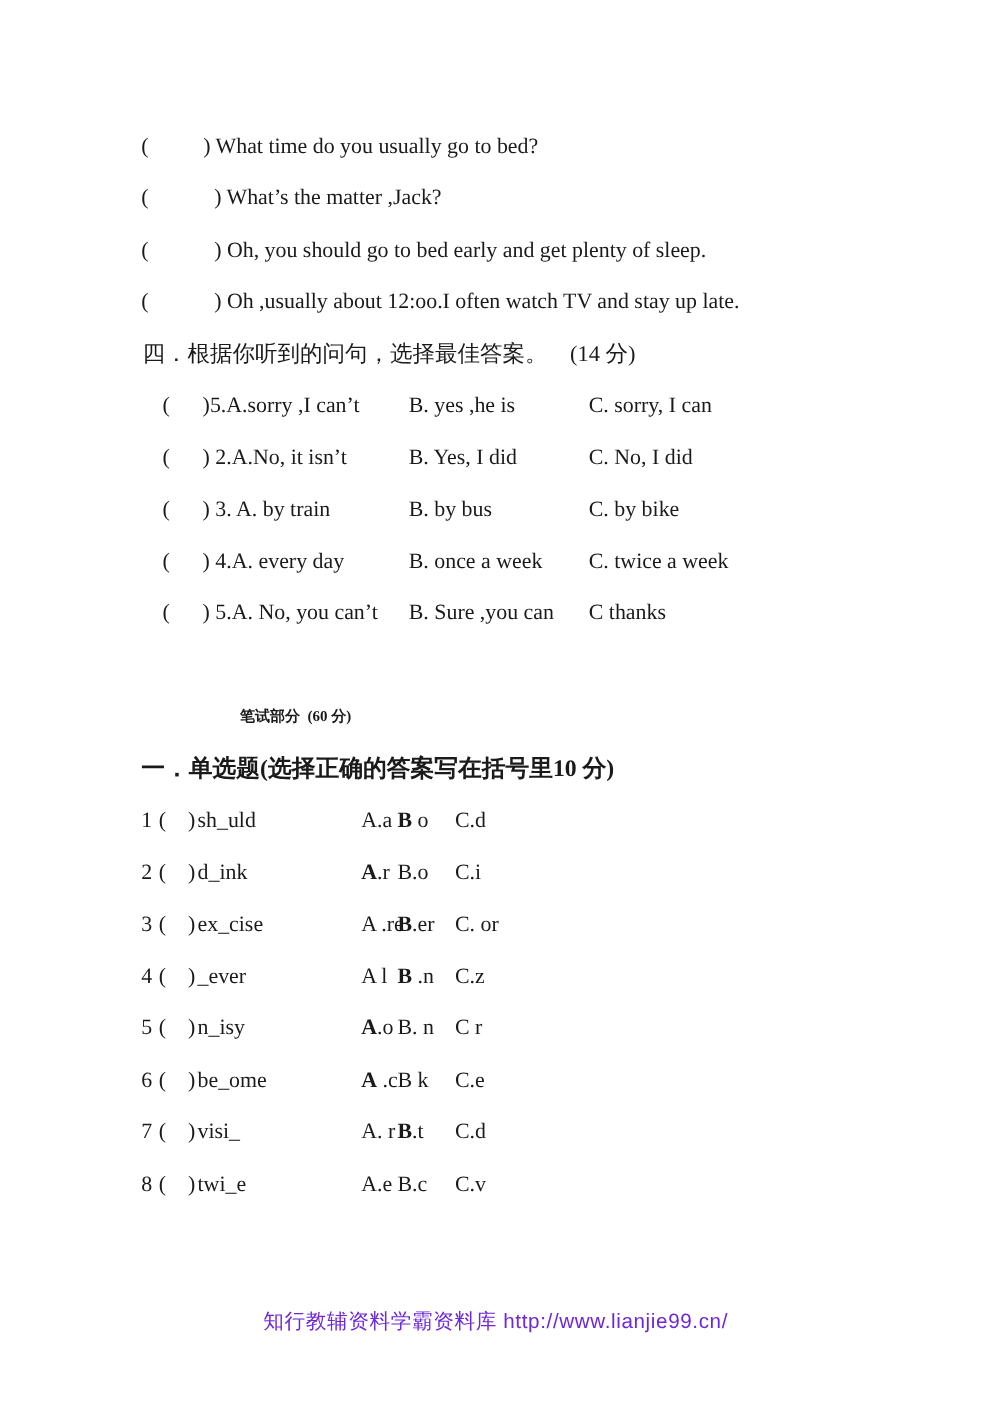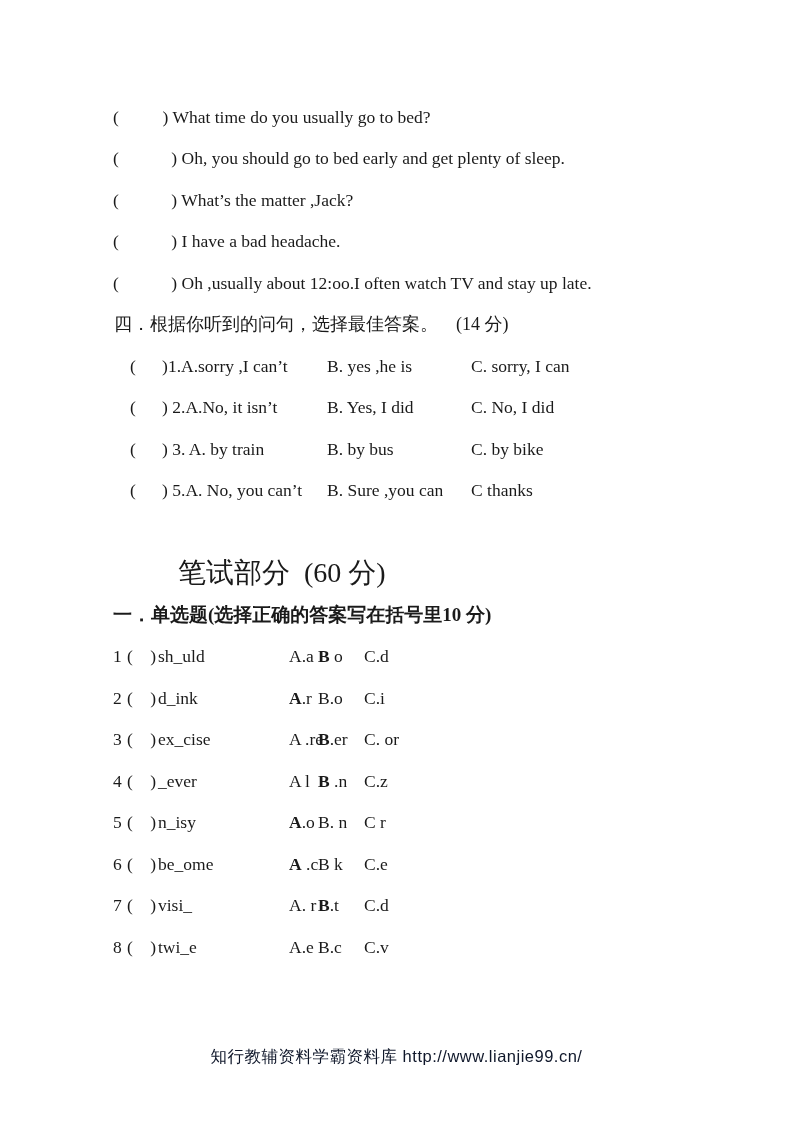--- a/index.html
+++ b/index.html
@@ -39,23 +39,23 @@
   .listening-heading > span {
     left: 114px;
     font-size: 18px;
   }
   
   .lq-stem { left: 130px; }
   .lq-b    { left: 327px; }
   .lq-c    { left: 471px; }
   
   .part-title > span {
-    left: 178px;
-    font-size: 28px;
-    font-weight: normal;
+    left: 192px;
+    font-size: 12px;
+    font-weight: bold;
   }
   
   .mcq-heading > span {
     left: 113px;
     font-size: 19px;
     font-weight: bold;
   }
   
   .mcq-num   { left: 113px; }
   .mcq-paren { left: 127px; }
@@ -64,64 +64,66 @@
   .mcq-b     { left: 318px; text-align: right; }
   .mcq-c     { left: 364px; text-align: right; }
   .mcq-opt b { font-weight: bold; }
   .footer {
     position: absolute;
     top: 1046px; left: 0;
     width: 100%;
     text-align: center;
     font-family: "Liberation Sans", "DejaVu Sans", sans-serif;
     font-size: 16.5px;
-    color: #0f172a;
+    color: #6d28d9;
     letter-spacing: 0.5px;
   }
 </style>
 </head>
 <body>
 
 <div class="page">
   <div class="content">
 
     <div class="row ordering-line">
       <span>(          ) What time do you usually go to bed?</span>
     </div>
     <div class="row ordering-line">
+      <span>(            ) What’s the matter ,Jack?</span>
+    </div>
+    <div class="row ordering-line">
       <span>(            ) Oh, you should go to bed early and get plenty of sleep.</span>
-    </div>
-    <div class="row ordering-line">
-      <span>(            ) What’s the matter ,Jack?</span>
-    </div>
-    <div class="row ordering-line">
-      <span>(            ) I have a bad headache.</span>
     </div>
     <div class="row ordering-line">
       <span>(            ) Oh ,usually about 12:oo.I often watch TV and stay up late.</span>
     </div>
 
     <div class="row listening-heading">
       <span>四．根据你听到的问句，选择最佳答案。　(14 分)</span>
     </div>
 
     <div class="row">
-      <span class="lq-stem">(      )1.A.sorry ,I can’t</span>
+      <span class="lq-stem">(      )5.A.sorry ,I can’t</span>
       <span class="lq-b">B. yes ,he is</span>
       <span class="lq-c">C. sorry, I can</span>
     </div>
     <div class="row">
       <span class="lq-stem">(      ) 2.A.No, it isn’t</span>
       <span class="lq-b">B. Yes, I did</span>
       <span class="lq-c">C. No, I did</span>
     </div>
     <div class="row">
       <span class="lq-stem">(      ) 3. A. by train</span>
       <span class="lq-b">B. by bus</span>
       <span class="lq-c">C. by bike</span>
+    </div>
+    <div class="row">
+      <span class="lq-stem">(      ) 4.A. every day</span>
+      <span class="lq-b">B. once a week</span>
+      <span class="lq-c">C. twice a week</span>
     </div>
     <div class="row">
       <span class="lq-stem">(      ) 5.A. No, you can’t</span>
       <span class="lq-b">B. Sure ,you can</span>
       <span class="lq-c">C thanks</span>
     </div>
 
     <div class="row"></div>
 
     <div class="row part-title">

